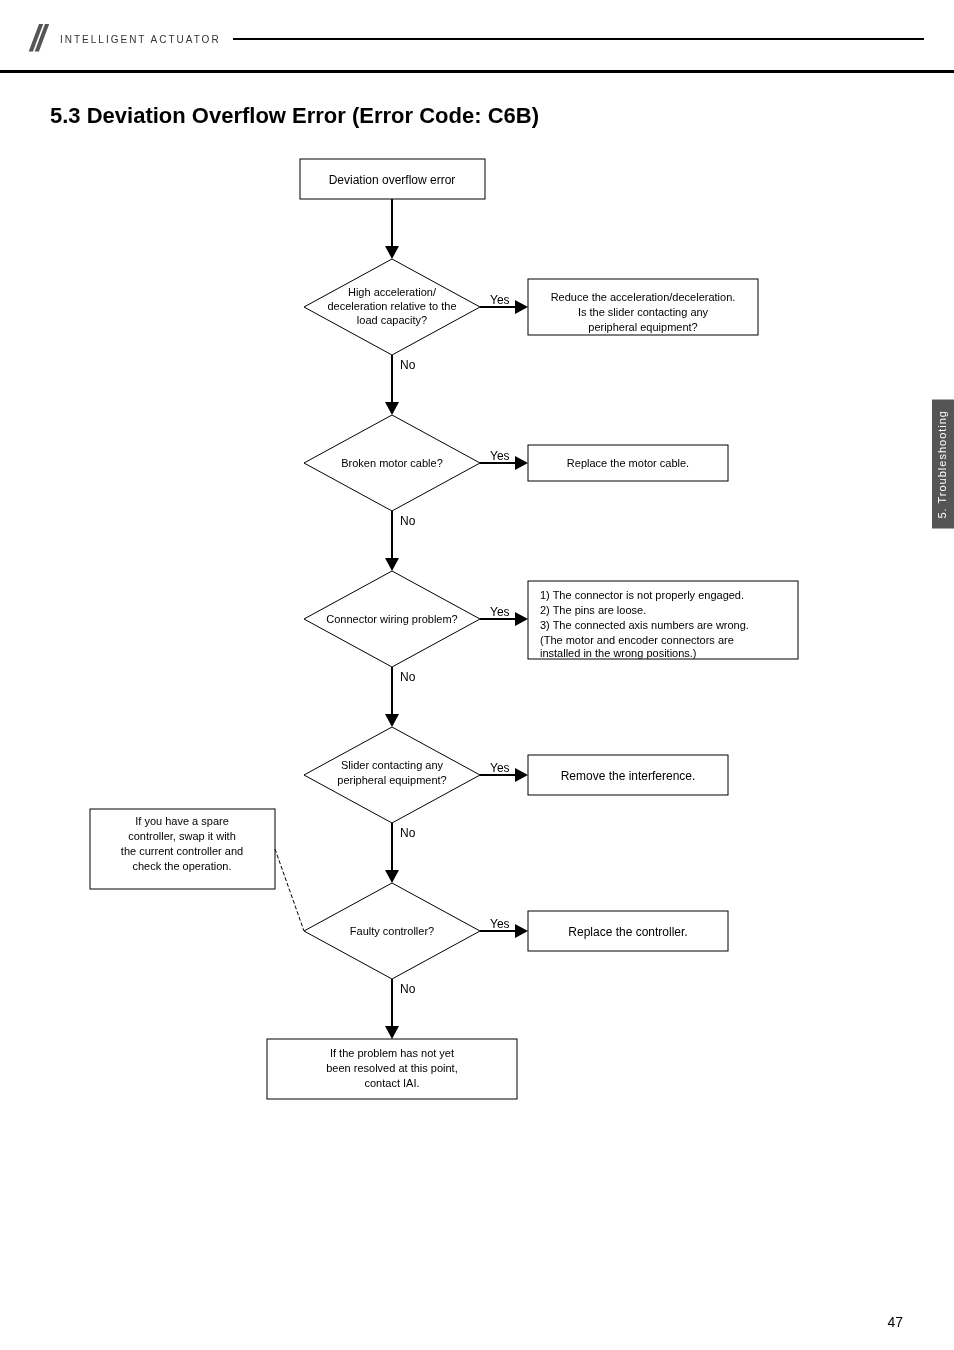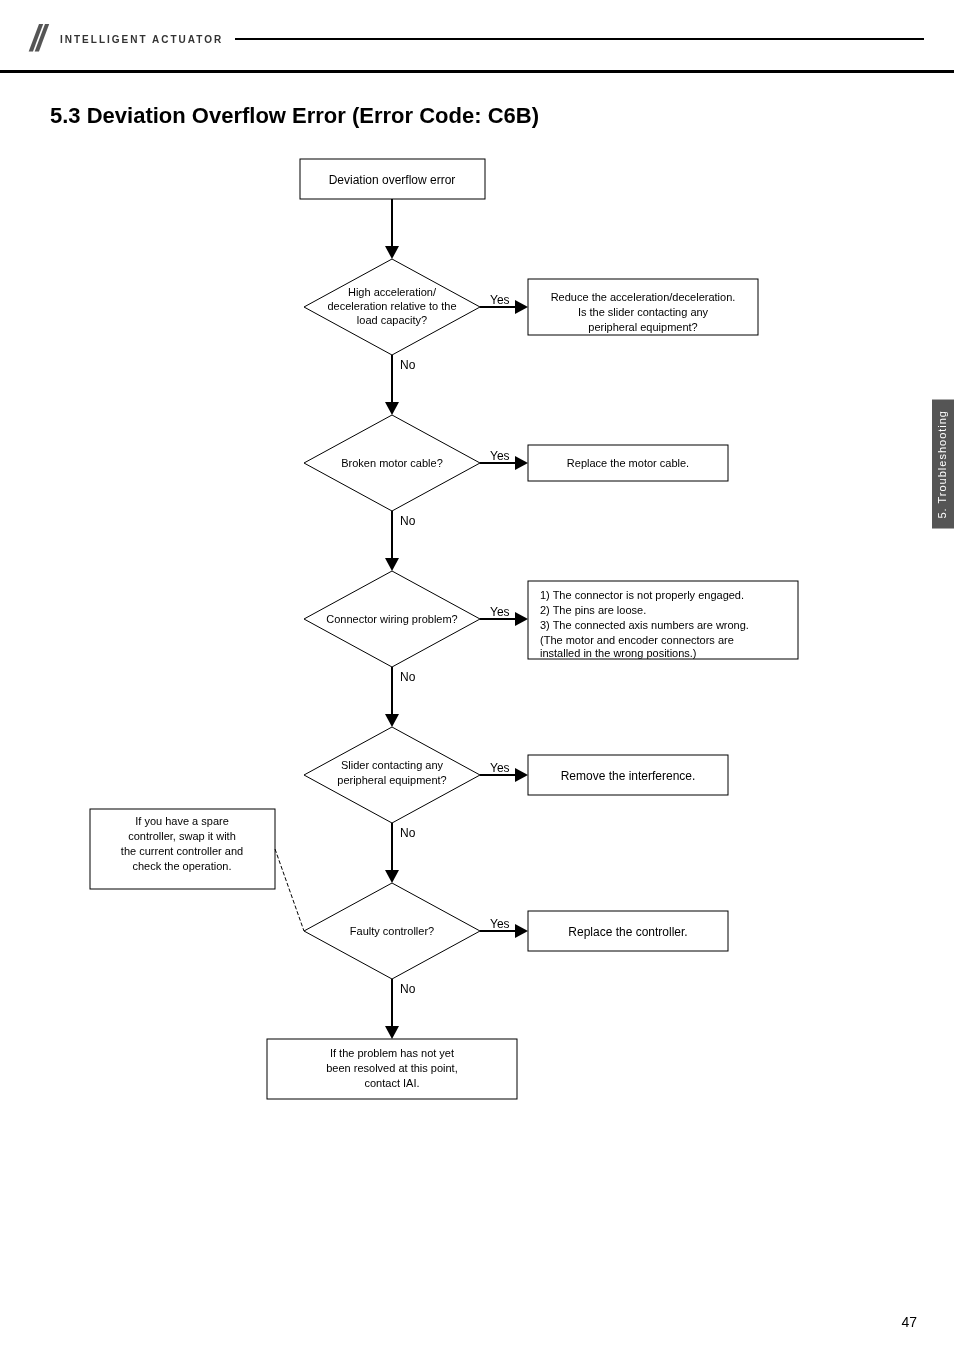--- a/index.html
+++ b/index.html
@@ -27,21 +27,20 @@
       color: #555;
       letter-spacing: -4px;
       font-style: italic;
     }
     .logo-text {
       font-size: 10px;
       letter-spacing: 2px;
       color: #333;
       text-transform: uppercase;
       margin-left: 6px;
-      font-weight: bold;
     }
     .header-line {
       flex: 1;
       height: 2px;
       background: #000;
     }
 
     
     .page-title {
       padding: 30px 28px 20px 50px;
@@ -69,21 +68,21 @@
       text-orientation: mixed;
       transform: rotate(180deg);
       padding: 10px 4px;
       letter-spacing: 1px;
     }
 
     
     .page-number {
       position: absolute;
       bottom: 20px;
-      right: 37px;
+      right: 51px;
       font-size: 14px;
     }
   </style>
 </head>
 <body>
 
 <div class="header">
   <div>
     <span class="logo-slash">//</span>
   </div>

